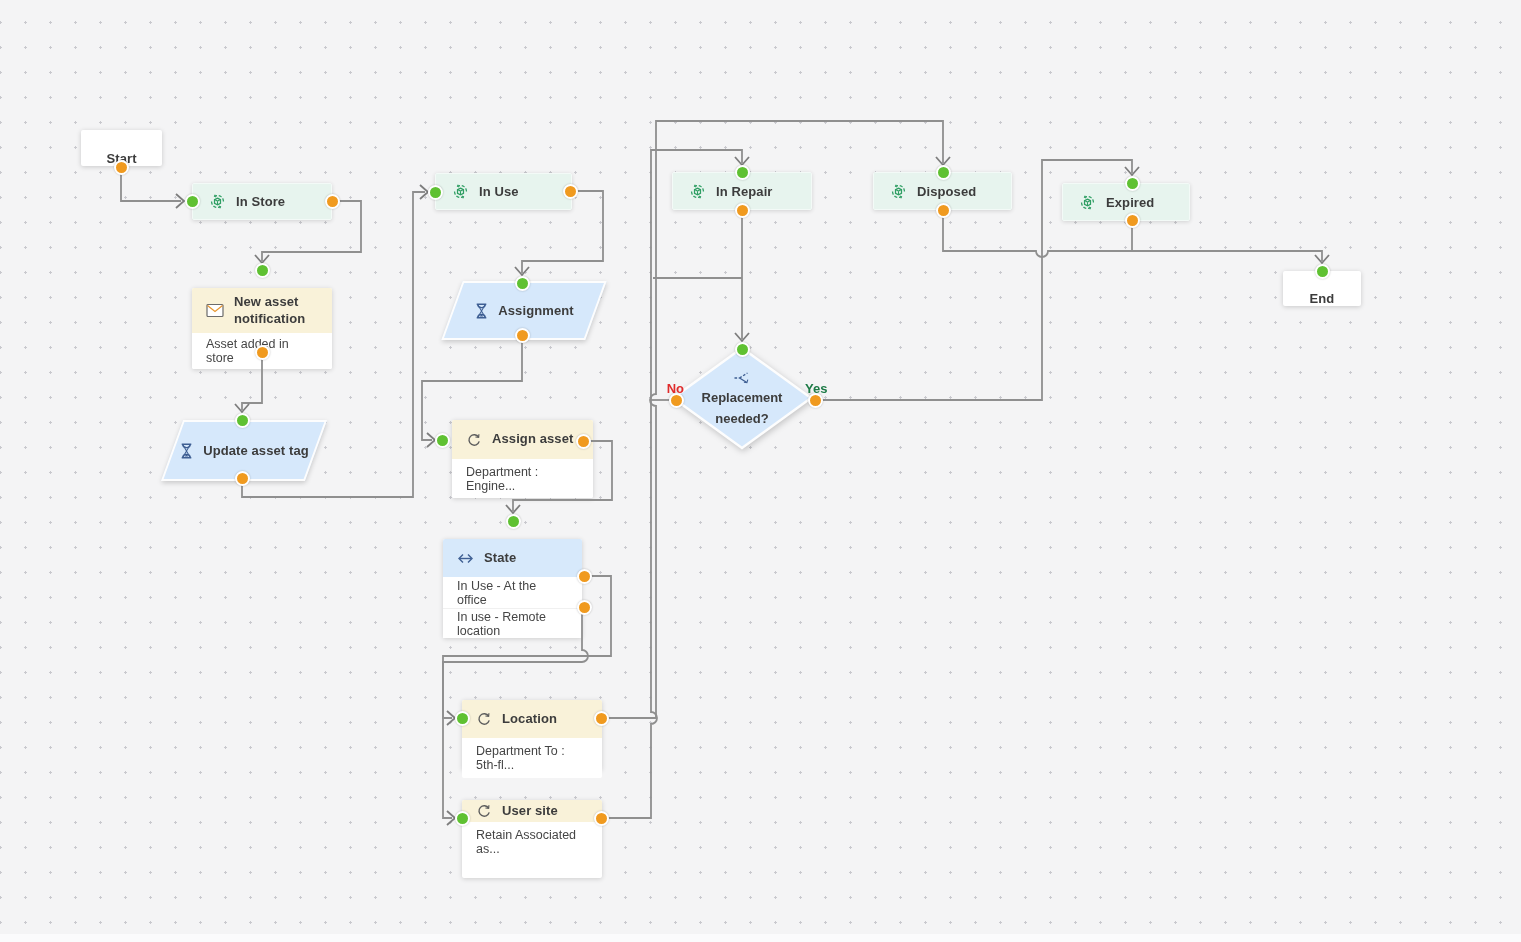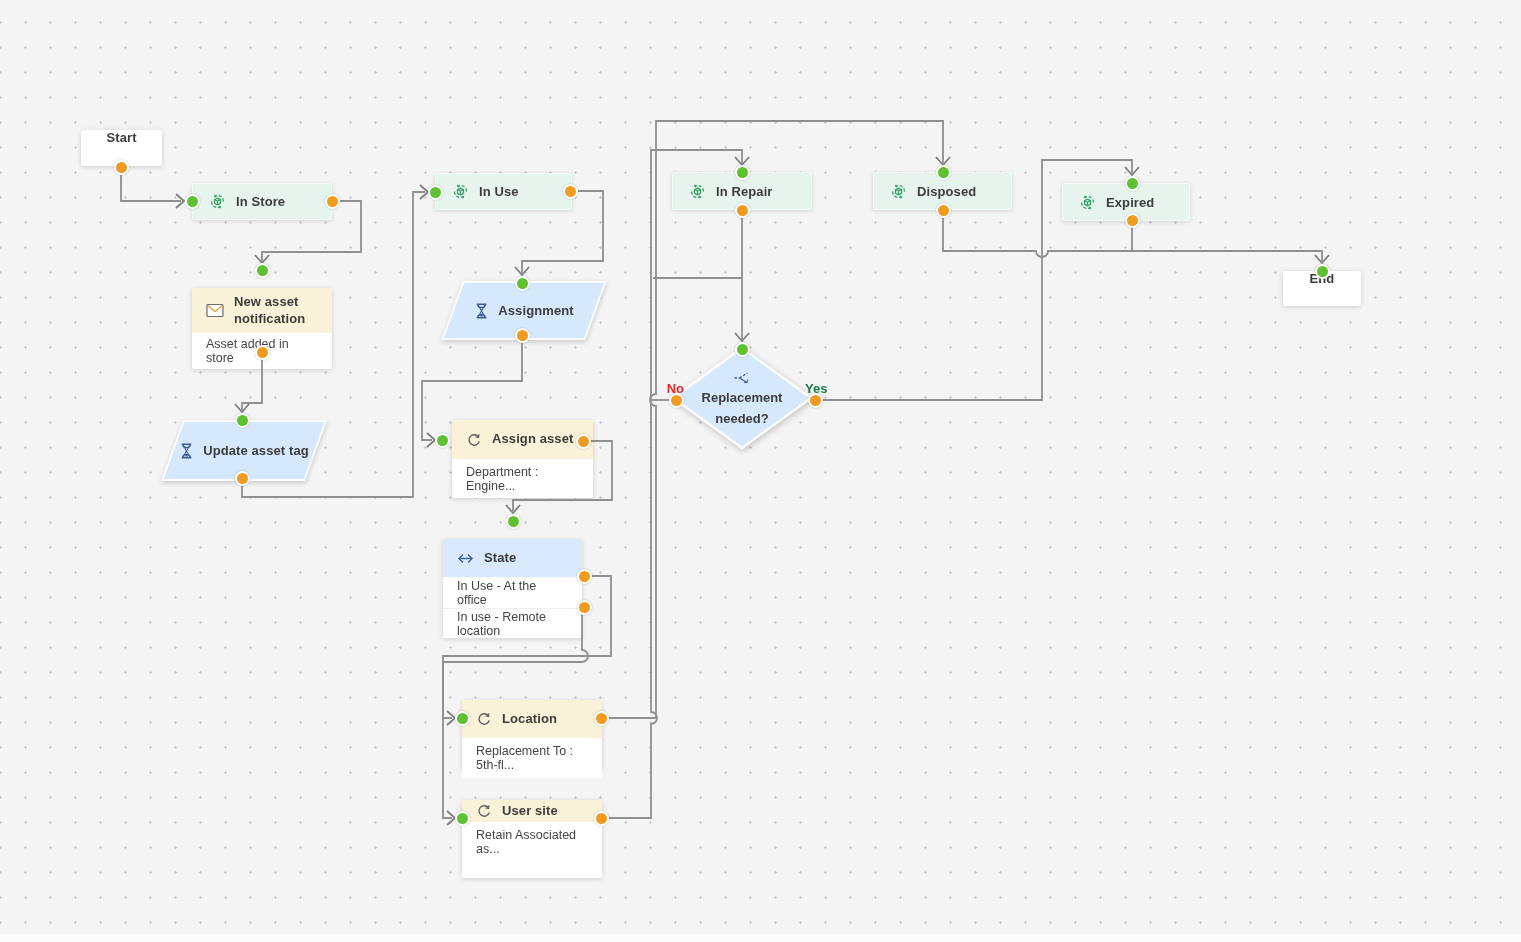--- a/index.html
+++ b/index.html
@@ -13,21 +13,21 @@
   }
   .node{position:absolute;z-index:2;box-sizing:border-box;}
   .mint{
     background:#e7f4ee;border:1px solid #f3faf7;border-radius:2px;
     box-shadow:0 1px 4px rgba(0,0,0,0.14);
     display:flex;align-items:center;padding-left:16px;gap:10px;cursor:pointer;
   }
   .ntitle{font-size:13px;font-weight:700;color:#3c3c3c;letter-spacing:.1px;}
   .terminal{
     background:#ffffff;border-radius:2px;box-shadow:0 1px 5px rgba(0,0,0,0.18);
-    display:flex;align-items:flex-start;justify-content:center;cursor:pointer;
+    display:flex;align-items:flex-end;justify-content:center;cursor:pointer;
   }
   .card{
     background:#ffffff;border-radius:2px;box-shadow:0 1px 5px rgba(0,0,0,0.16);cursor:pointer;margin-top:18px;
   }
   .card-head{
     display:flex;align-items:center;gap:10px;padding-left:14px;padding-right:8px;
     border-radius:2px 2px 0 0;box-sizing:border-box;
   }
   .card-head.yellow{background:#f9f2d9;}
   .card-head.blue{background:#d7e9fb;}
@@ -231,21 +231,21 @@
 <div class="node card" style="left:462px;top:682px;width:140px;height:70px">
   <div class="card-head yellow" style="height:38px">
     <span class="nicon">
       <svg width="16" height="16" viewBox="0 0 16 16" fill="none" stroke="#5d5d5d" stroke-width="1.4">
         <path d="M12.6 5.2 A5.2 5.2 0 1 0 13.2 9.4"></path>
         <path d="M12.9 2.2 L12.6 5.4 L9.4 5.0" stroke-width="1.2"></path>
       </svg>
     </span>
     <span class="ntitle">Location</span>
   </div>
-  <div class="card-body" style="height:40px">Replacement To : 5th-fl...</div>
+  <div class="card-body" style="height:40px">Department To : 5th-fl...</div>
 </div>
 
 <div class="node card" style="left:462px;top:782px;width:140px;height:78px">
   <div class="card-head yellow" style="height:22px">
     <span class="nicon">
       <svg width="16" height="16" viewBox="0 0 16 16" fill="none" stroke="#5d5d5d" stroke-width="1.4">
         <path d="M12.6 5.2 A5.2 5.2 0 1 0 13.2 9.4"></path>
         <path d="M12.9 2.2 L12.6 5.4 L9.4 5.0" stroke-width="1.2"></path>
       </svg>
     </span>

